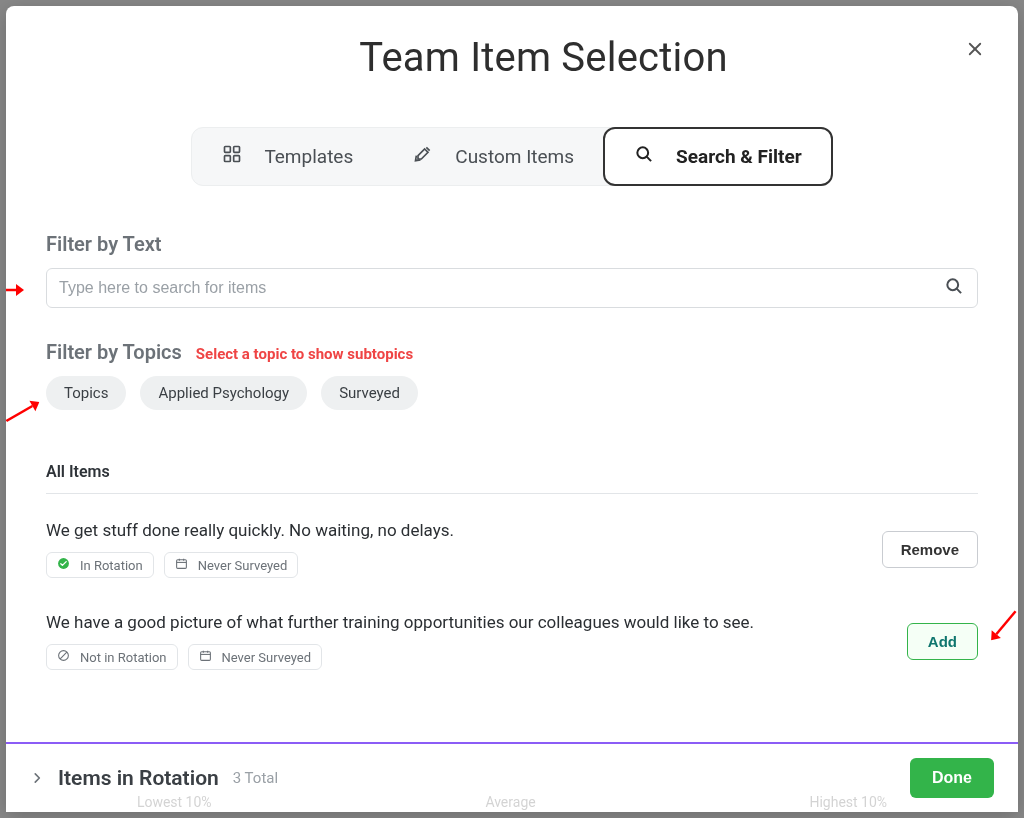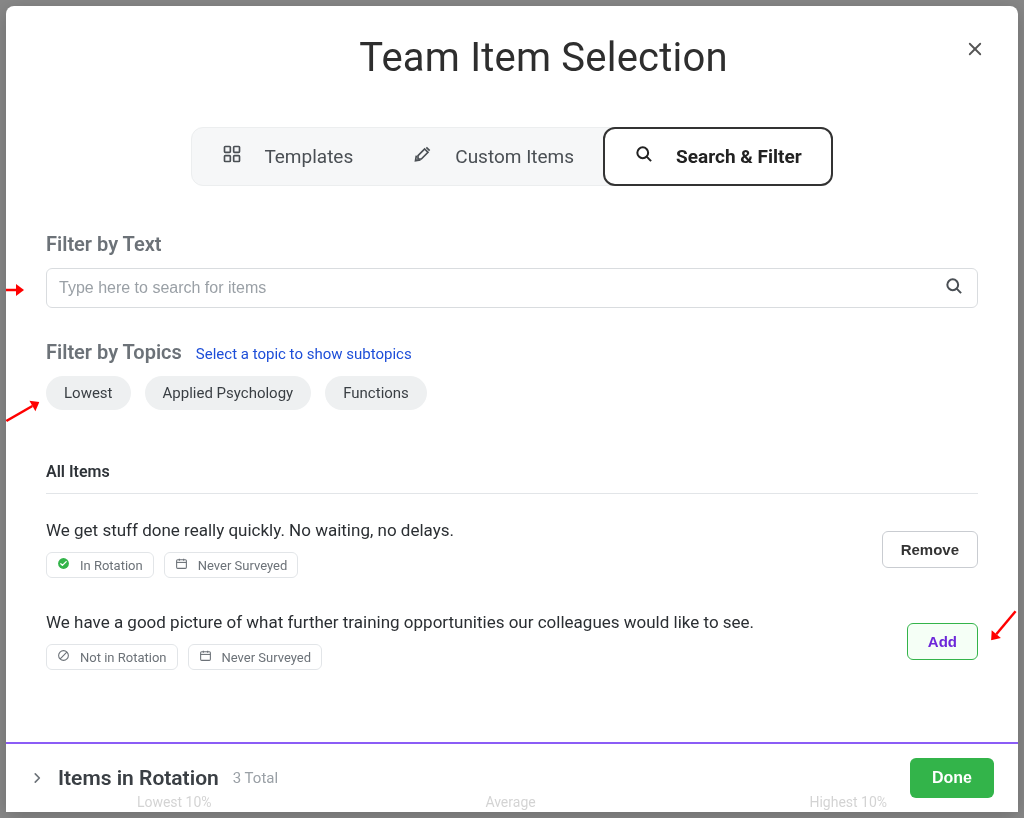--- a/index.html
+++ b/index.html
@@ -15,21 +15,21 @@
 
   .tabbar-wrap { display: flex; justify-content: center; padding: 36px 0 28px 0; }
   .tabbar { display: inline-flex; background: #f6f7f8; border: 1px solid #eceeef; border-radius: 12px; padding: 0; }
   .tab { display: inline-flex; align-items: center; gap: 22px; padding: 16px 30px; font-size: 19px; color: #4a4f54; cursor: pointer; border-radius: 12px; }
   .tab.active { background: #fff; border: 2px solid #333; font-weight: 700; color: #222; margin: -1px; padding: 15px 29px;}
   .tab svg { width: 20px; height: 20px; }
 
   .content-scroll { flex: 1 1 auto; overflow-y: scroll; padding: 0 40px 20px 40px; position: relative; }
 
   .section-label { font-size: 20px; font-weight: 600; color: #6c7278; margin-top: 18px; margin-bottom: 12px; display: flex; align-items: baseline; gap: 14px;}
-  .section-sub { font-size: 15px; font-weight: 400; color: #1d4ed8; }
+  .section-sub { font-size: 15px; font-weight: 700; color: #ef4444; }
 
   .search-row { position: relative; }
   .search-input {
     width: 100%; border: 1px solid #d9dcdf; border-radius: 6px; padding: 10px 44px 10px 12px; font-size: 16px; color: #14532d;
   }
   .search-input::placeholder { color: #9aa0a6; }
   .search-icon-right { position: absolute; right: 14px; top: 50%; transform: translateY(-50%); color: #4a4f54; }
 
   .chips { display: flex; flex-wrap: wrap; gap: 14px; margin-top: 4px; }
   .chip { background: #eef0f1; color: #3a3f44; border-radius: 999px; padding: 8px 18px; font-size: 15px; cursor: pointer; }
@@ -38,21 +38,21 @@
 
   .item-row { display: flex; align-items: flex-start; padding: 10px 0 24px 0; }
   .item-main { flex: 1 1 auto; }
   .item-text { font-size: 17px; color: #2b2f33; margin-bottom: 12px; }
   .item-tags { display: flex; gap: 10px; }
   .tag { display: inline-flex; align-items: center; gap: 10px; border: 1px solid #e2e5e8; border-radius: 6px; padding: 4px 10px; font-size: 13px; color: #6c7278; }
   .tag svg { width: 13px; height: 13px; }
   .tag .check-circle { color: #33b44a; }
   .item-action { flex: 0 0 auto; margin-left: 12px; align-self: center; }
   .btn-remove { background: #fff; border: 1px solid #c9ccd1; border-radius: 6px; padding: 9px 18px; font-size: 15px; font-weight: 600; color: #333; cursor: pointer; }
-  .btn-add { background: #f5fff6; border: 1px solid #33b44a; color: #6d28d9; border-radius: 6px; padding: 9px 20px; font-size: 15px; font-weight: 600; cursor: pointer; }
+  .btn-add { background: #f5fff6; border: 1px solid #33b44a; color: #0f766e; border-radius: 6px; padding: 9px 20px; font-size: 15px; font-weight: 600; cursor: pointer; }
 
   .footer {
     border-top: 2px solid #8b5cf6; padding: 14px 24px; display: flex; align-items: center; justify-content: space-between; background: #fff;
   }
   .footer-left { display: inline-flex; align-items: center; gap: 14px; color: #3a3f44; font-size: 21px; font-weight: 600;}
   .footer-left svg { width: 14px; height: 14px; color: #6c7278; }
   .footer-count { font-size: 15px; font-weight: 400; color: #9aa0a6; }
   .btn-done { background: #33b44a; color: #fff; border: none; border-radius: 6px; padding: 11px 22px; font-size: 16px; font-weight: 700; cursor: pointer; }
 
   
@@ -130,23 +130,23 @@
             <line x1="20.5" y1="20.5" x2="15.2" y2="15.2"></line>
           </svg>
       </span>
     </div>
 
     <div class="section-label" style="margin-top:32px;">
       <span>Filter by Topics</span>
       <span class="section-sub">Select a topic to show subtopics</span>
     </div>
     <div class="chips">
-      <span class="chip">Lowest</span>
+      <span class="chip">Topics</span>
       <span class="chip">Applied Psychology</span>
-      <span class="chip">Functions</span>
+      <span class="chip">Surveyed</span>
     </div>
 
     <div class="all-items-header">All Items</div>
 
     <div class="item-row">
       <div class="item-main">
         <div class="item-text">We get stuff done really quickly. No waiting, no delays.</div>
         <div class="item-tags">
           <span class="tag">
             <span class="check-circle">

